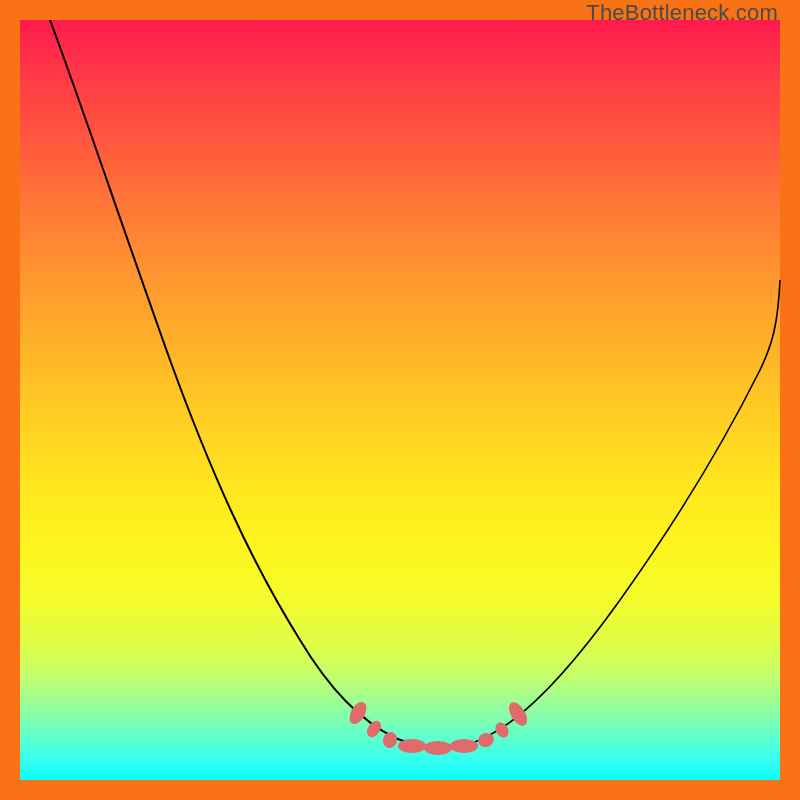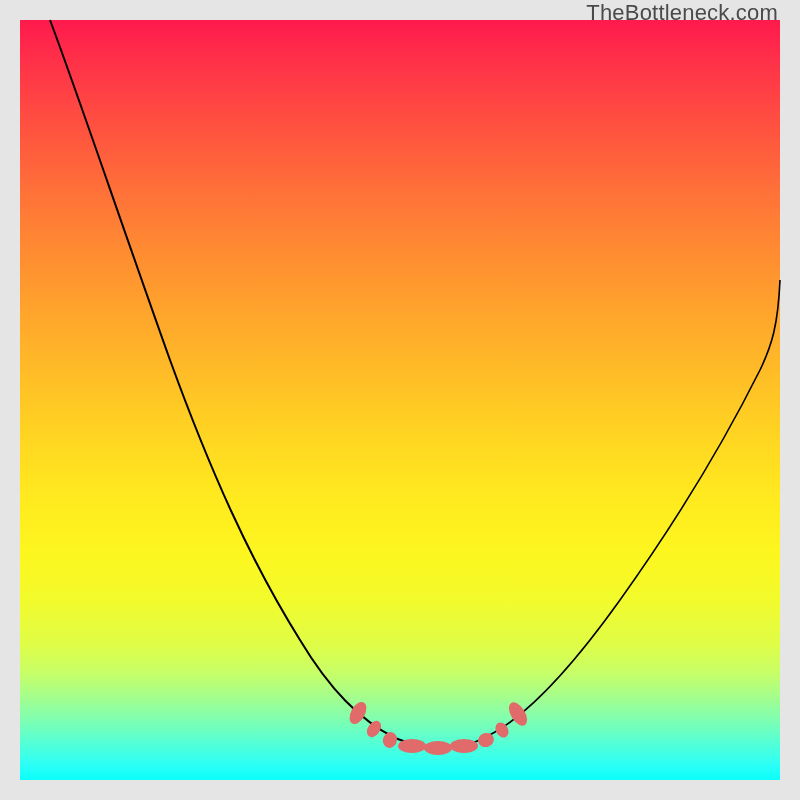--- a/index.html
+++ b/index.html
@@ -10,21 +10,21 @@
     overflow: hidden;
     background: #000;
     font-family: Arial, Helvetica, sans-serif;
   }
   .frame {
     position: absolute;
     top: 0;
     left: 0;
     width: 800px;
     height: 800px;
-    background: #e5e5e5;
+    background: #f97316;
   }
   .plot-area {
     position: absolute;
     top: 20px;
     left: 20px;
     width: 760px;
     height: 760px;
     
     background: linear-gradient(to bottom,
       #ff1a4d 0%,

